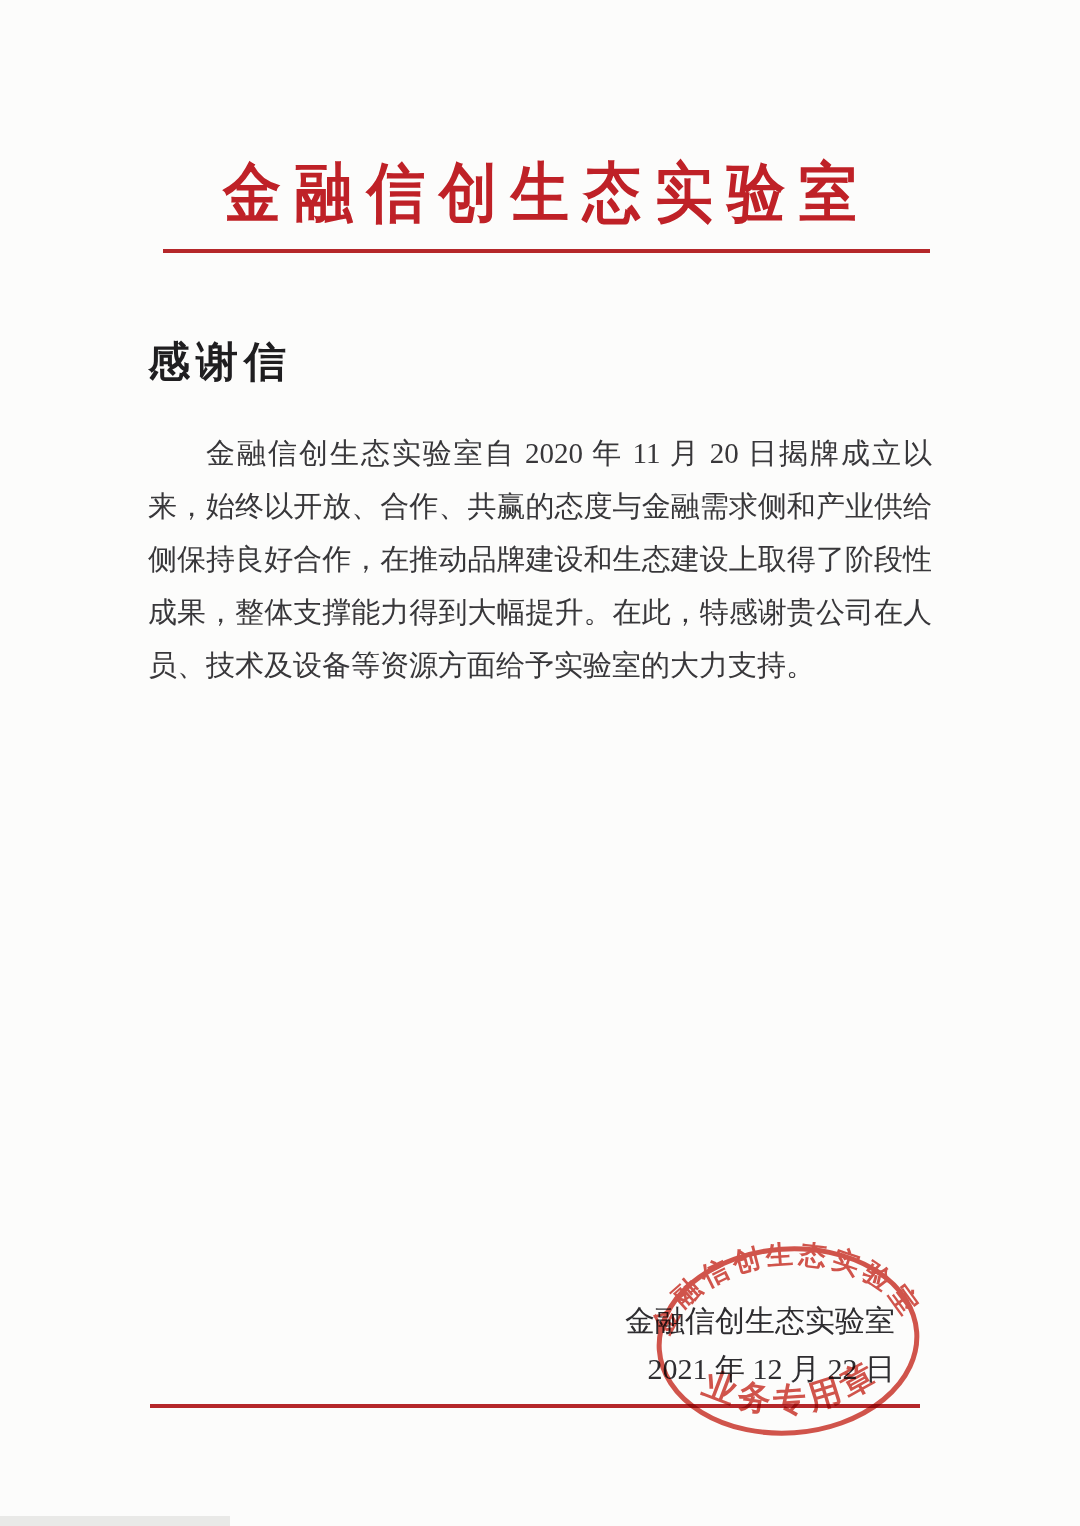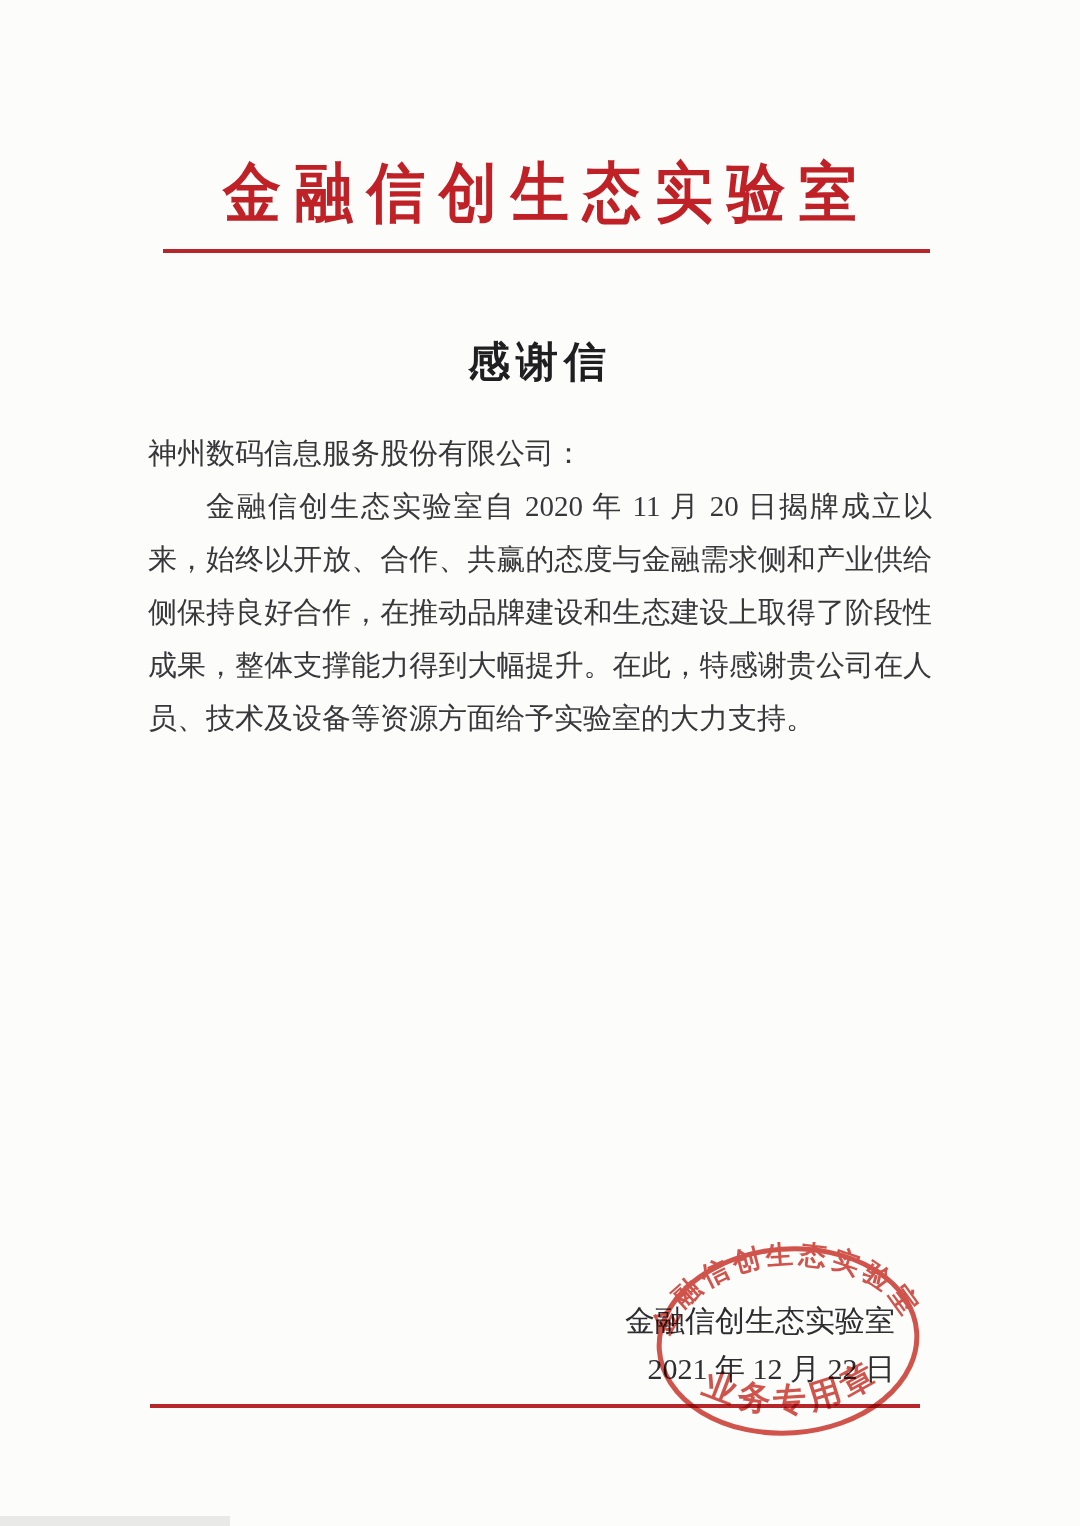--- a/index.html
+++ b/index.html
@@ -26,21 +26,21 @@
     letter-spacing:14px;text-indent:14px;
     transform:scale(1,1.12);transform-origin:center top;
     white-space:nowrap;
   }
   .header-rule{
     position:absolute;left:163px;top:249px;width:767px;height:4px;
     background:var(--rule-red);
   }
   .letter-title{
     position:absolute;left:148px;top:334px;width:784px;
-    margin:0;text-align:center;
+    margin:0;
     font-size:42px;font-weight:bold;color:#1f1e20;
     letter-spacing:6px;
   }
   .letter-body{
     position:absolute;left:148px;top:427px;width:784px;
     font-size:29px;line-height:53px;color:var(--body-text);
     text-align:justify;
   }
   .letter-body p{margin:0;}
   .letter-body p.para{text-indent:2em;}
@@ -77,21 +77,20 @@
 
 <div class="page">
 
   <h1 class="letterhead-title">金融信创生态实验室</h1>
 
   <div class="header-rule"></div>
 
   <h2 class="letter-title">感谢信</h2>
 
   <div class="letter-body">
-    <p class="recipient">神州数码信息服务股份有限公司：</p>
     <p class="para">金融信创生态实验室自 2020 年 11 月 20 日揭牌成立以来，始终以开放、合作、共赢的态度与金融需求侧和产业供给侧保持良好合作，在推动品牌建设和生态建设上取得了阶段性成果，整体支撑能力得到大幅提升。在此，特感谢贵公司在人员、技术及设备等资源方面给予实验室的大力支持。</p>
   </div>
 
   <div class="signature-block">
     <div>金融信创生态实验室</div>
     <div>2021 年 12 月 22 日</div>
   </div>
 
   <div class="footer-rule"></div>
 

